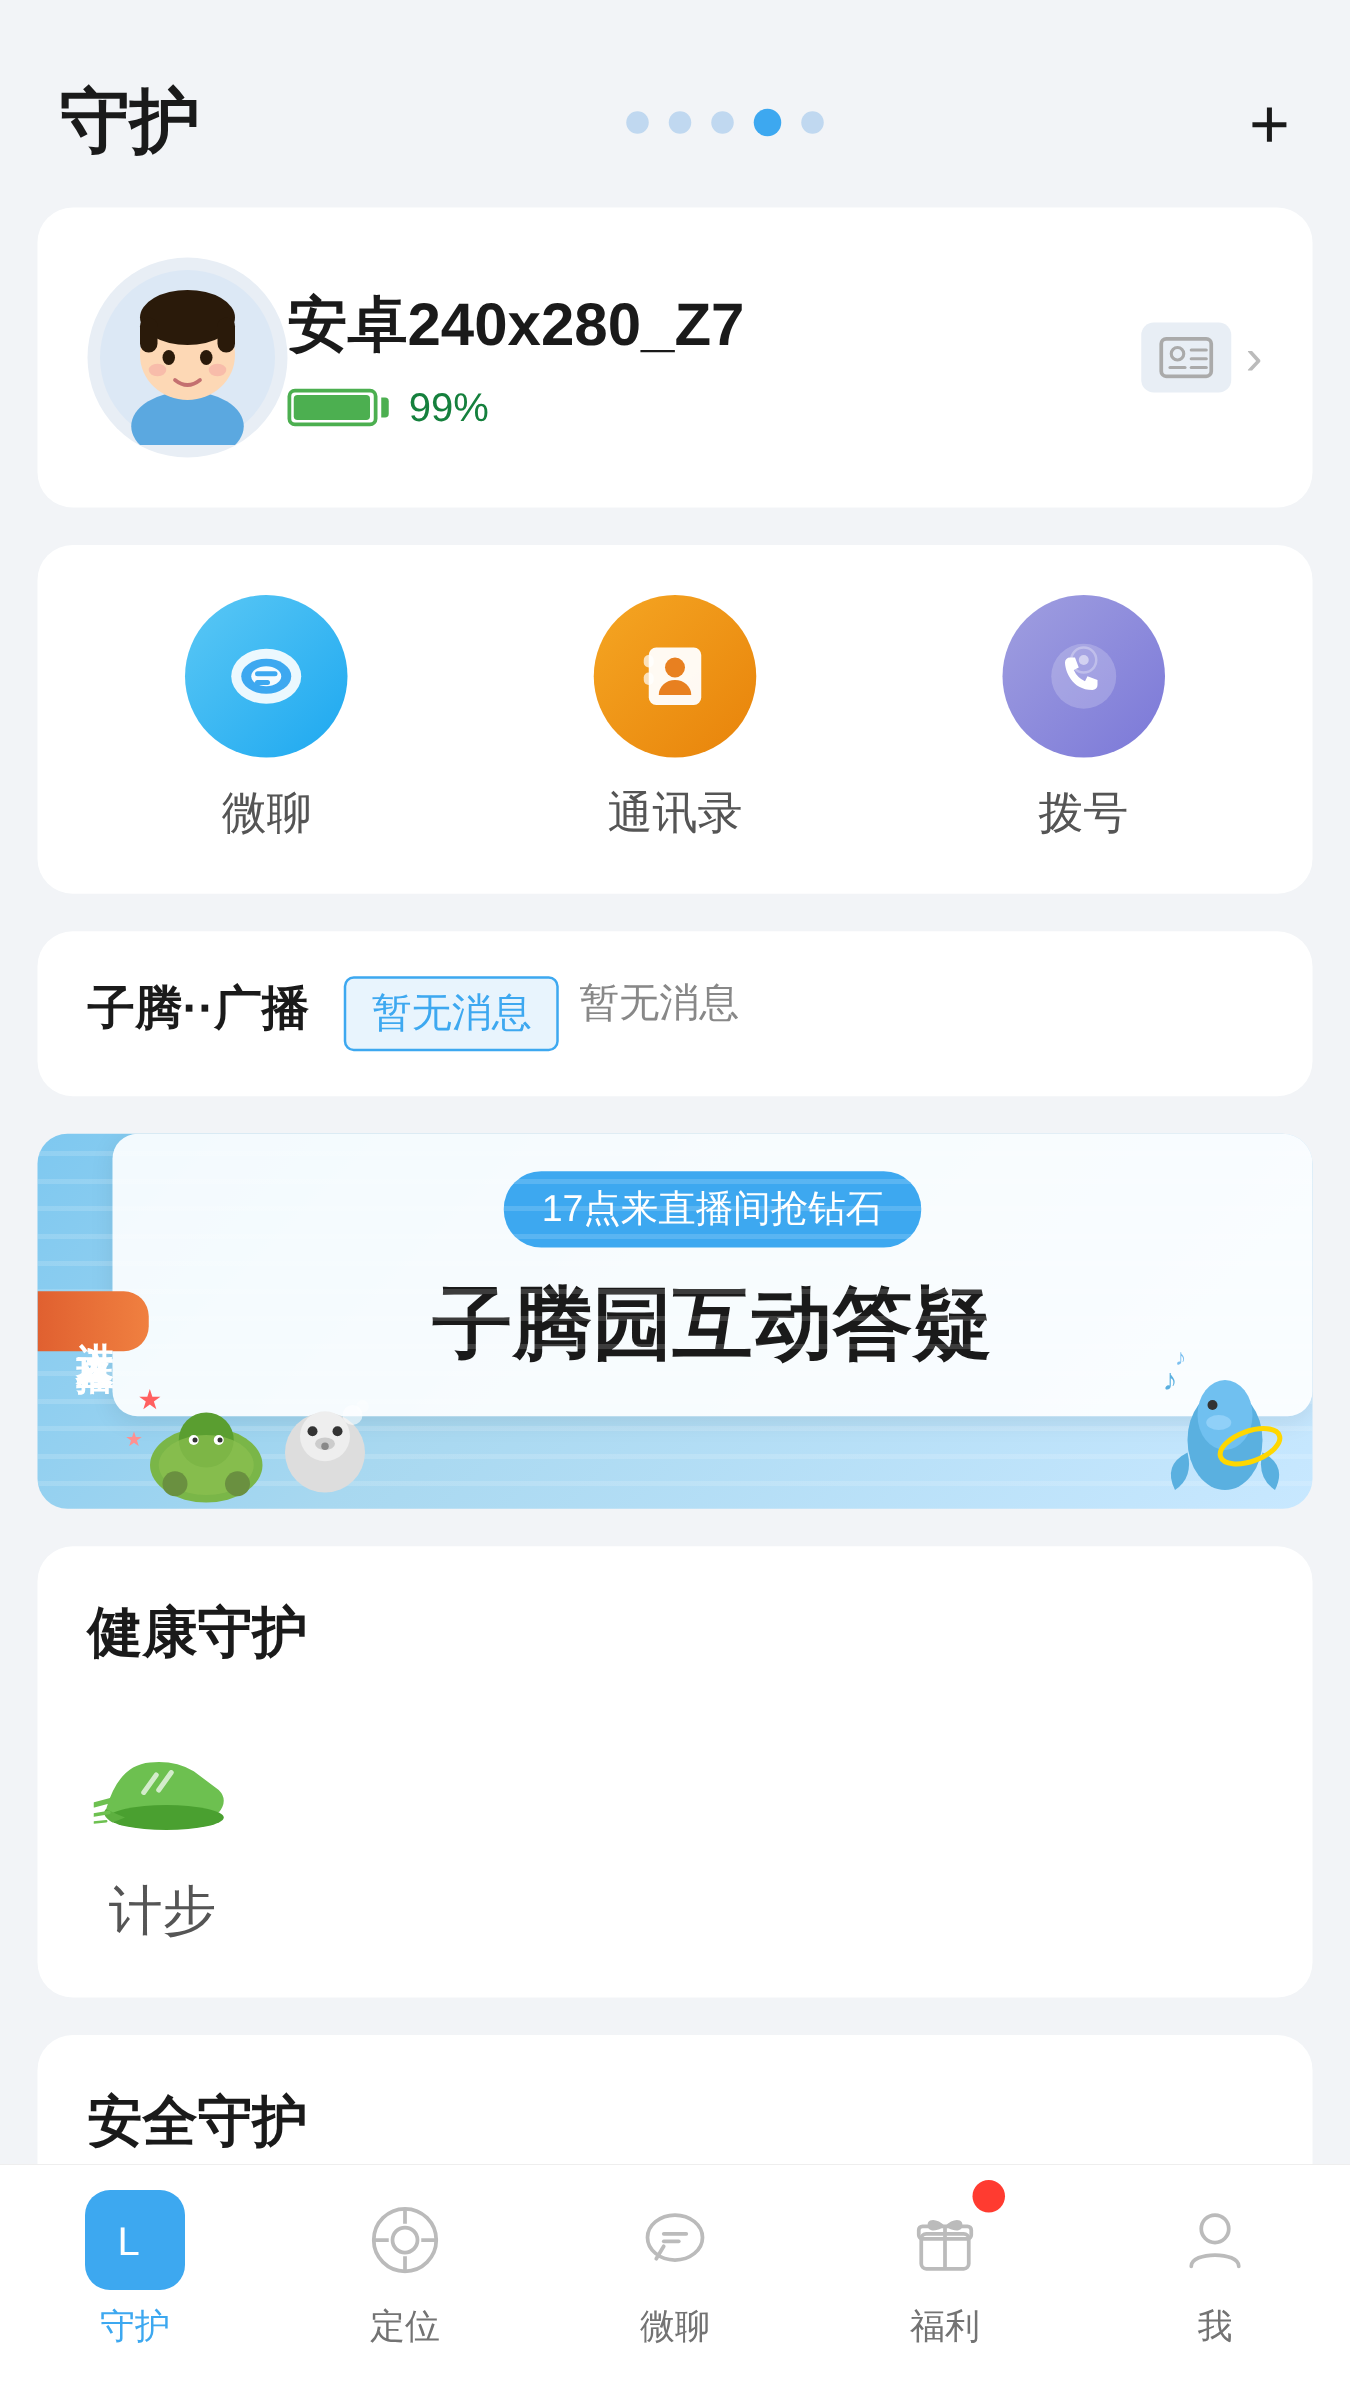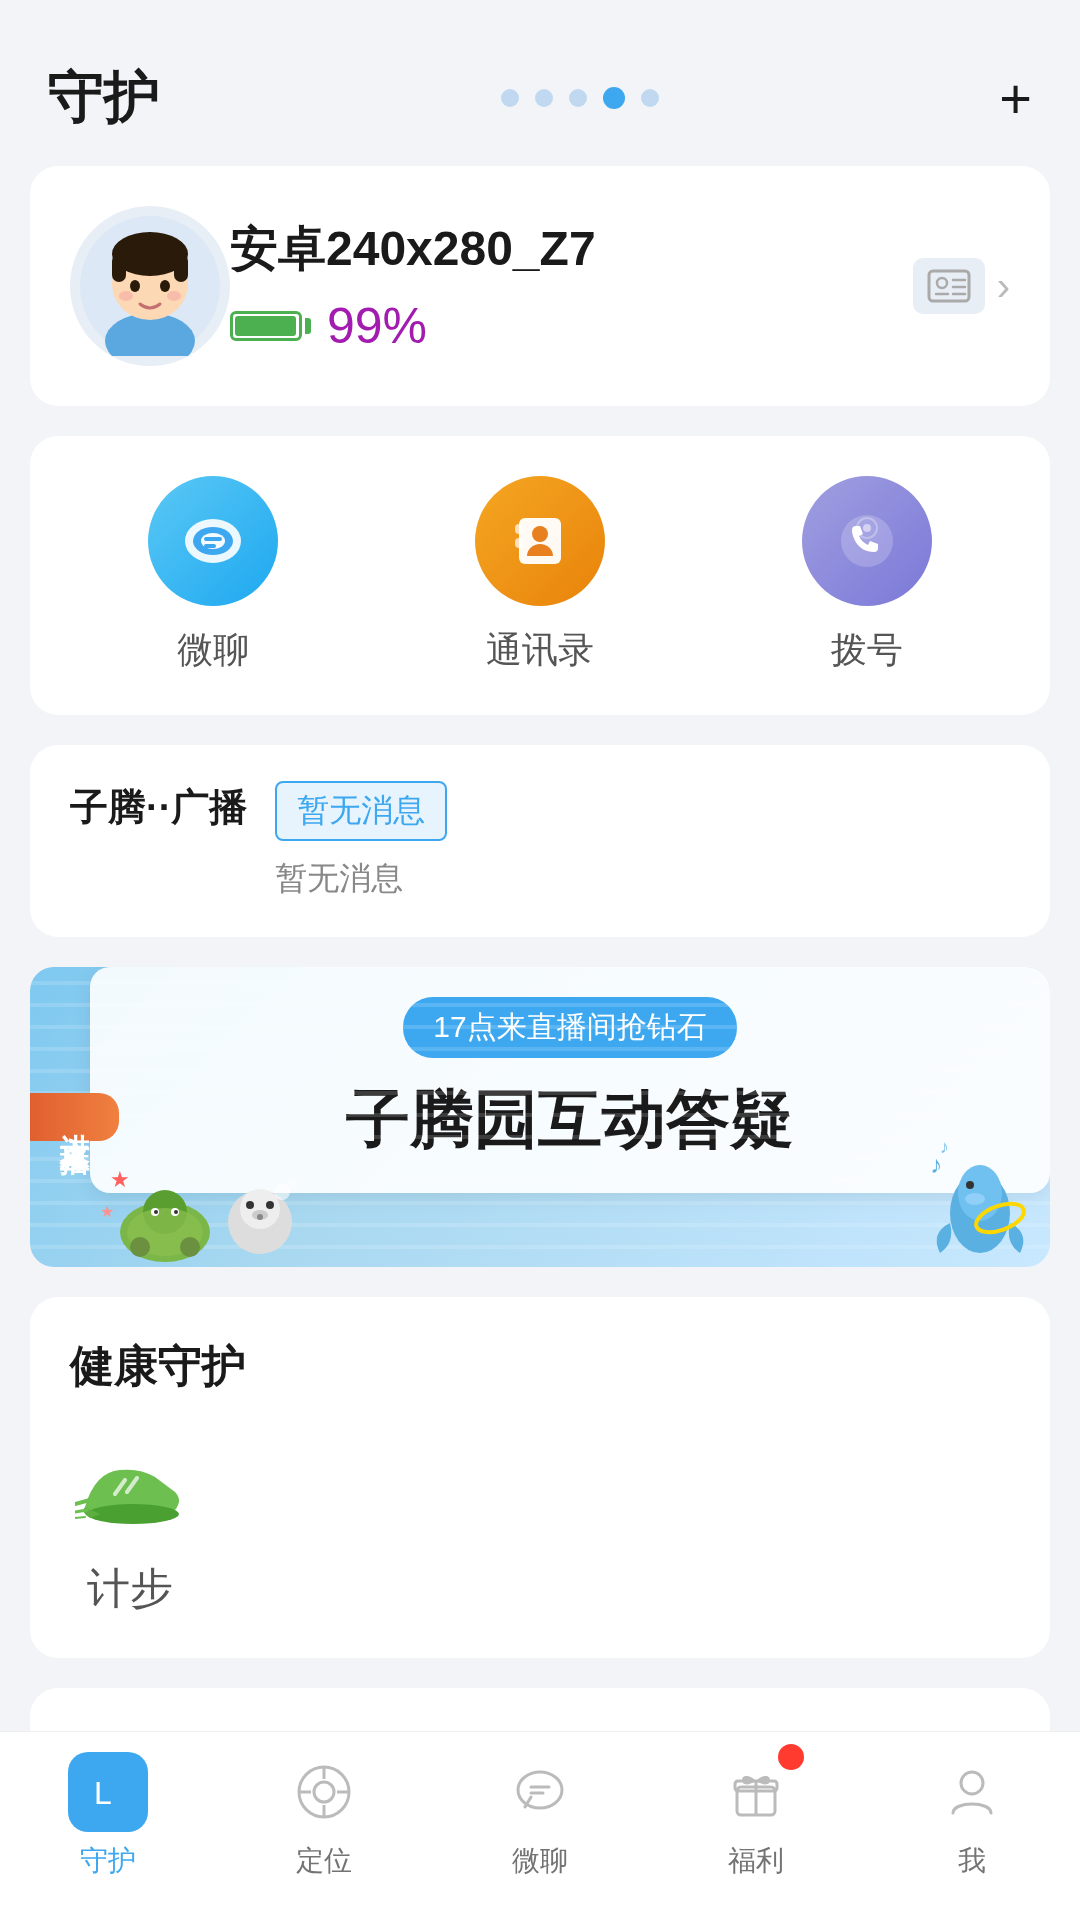--- a/index.html
+++ b/index.html
@@ -109,22 +109,22 @@
       background: #4caf50;
       border-radius: 3px;
     }
     .battery-tip {
       width: 6px;
       height: 16px;
       background: #4caf50;
       border-radius: 0 3px 3px 0;
     }
     .battery-pct {
-      font-size: 50px;
-      color: #a21caf;
+      font-size: 32px;
+      color: #15803d;
     }
     .profile-action {
       display: flex;
       align-items: center;
       gap: 12px;
       color: #aaa;
     }
     .id-card-icon {
       width: 72px;
       height: 56px;
@@ -183,21 +183,21 @@
       font-size: 38px;
       font-weight: 700;
       color: #1a1a1a;
       white-space: nowrap;
       line-height: 1.4;
       flex-shrink: 0;
     }
     .broadcast-content-col {
       flex: 1;
       display: flex;
-      flex-direction: column;
+      flex-direction: row;
       gap: 16px;
     }
     .broadcast-badge {
       background: #e8f4fd;
       color: #3da8f0;
       border: 2px solid #3da8f0;
       border-radius: 8px;
       padding: 6px 20px;
       font-size: 32px;
       display: inline-block;

